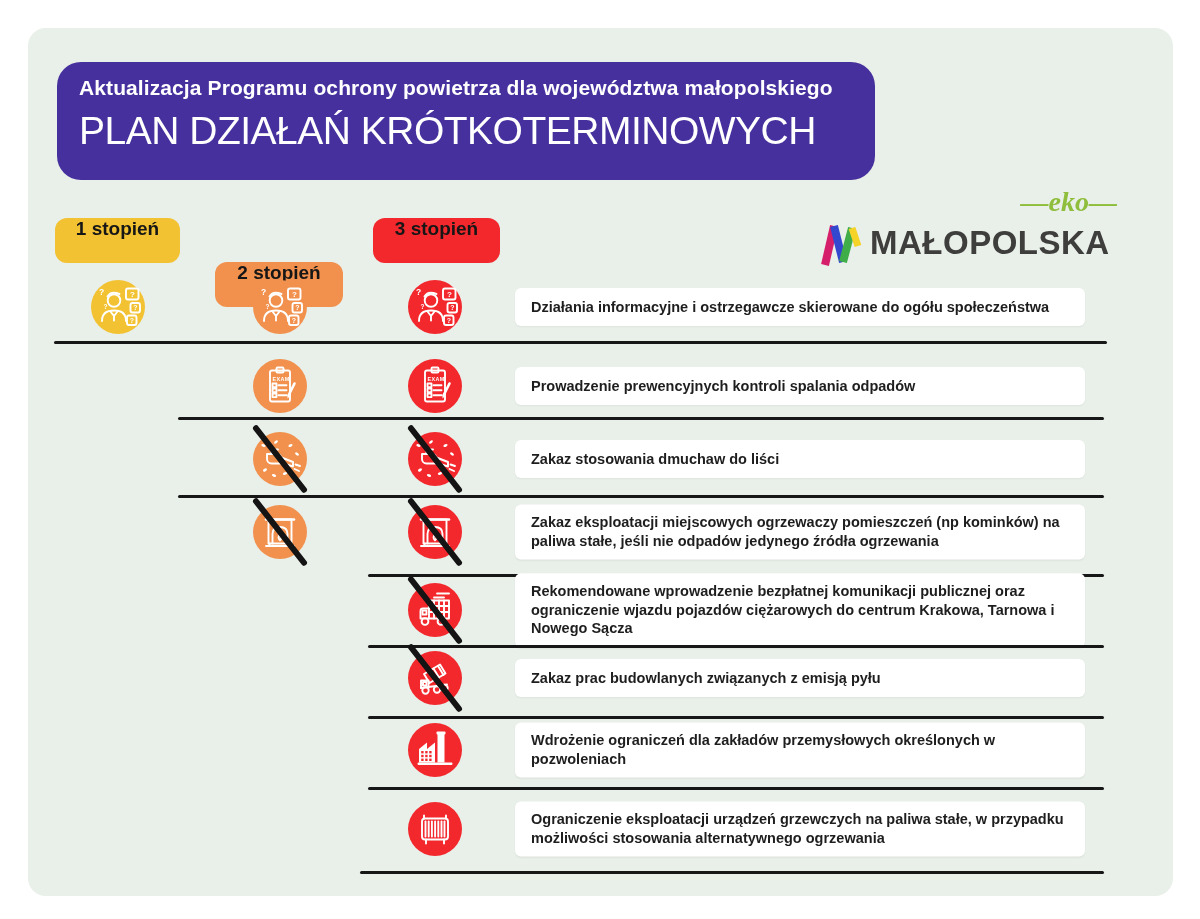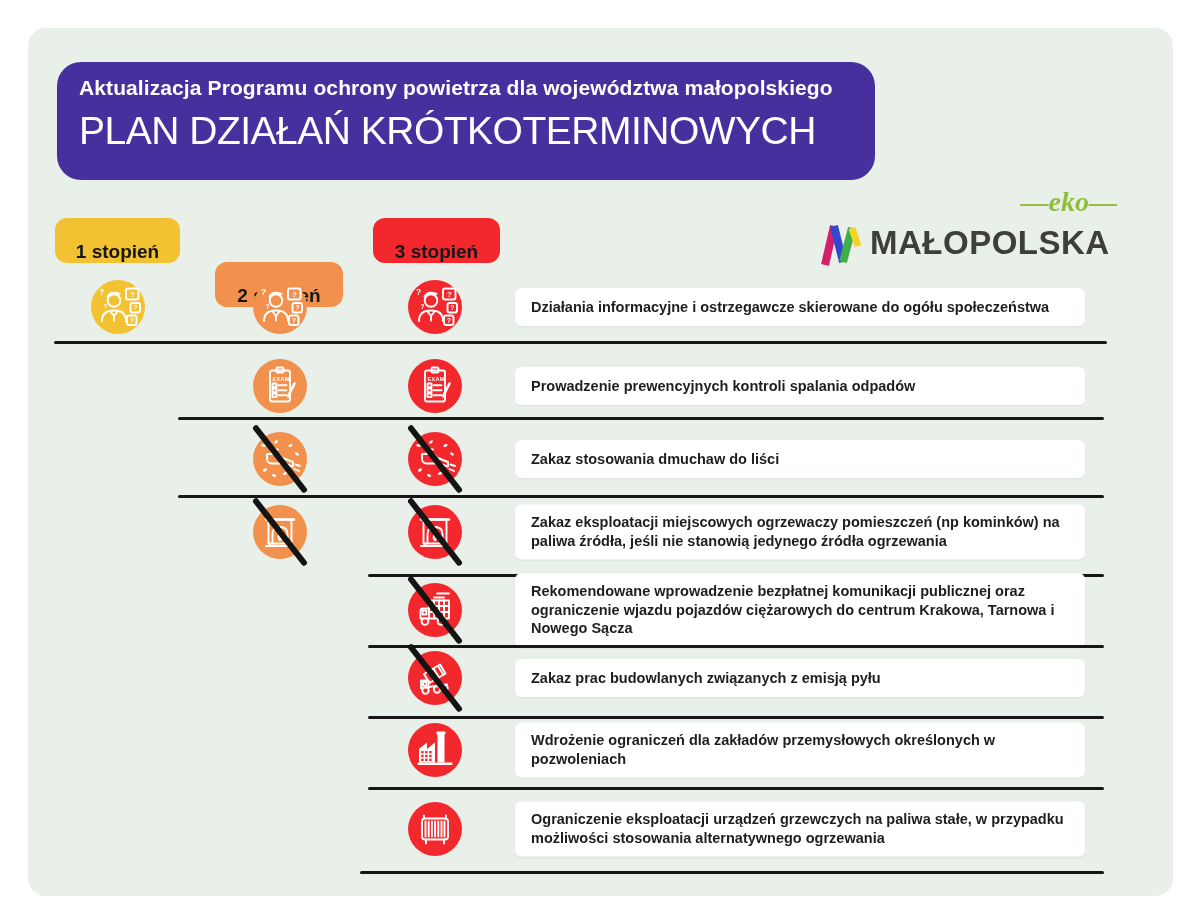--- a/index.html
+++ b/index.html
@@ -15,21 +15,21 @@
   .hdr{
     position:absolute;left:29px;top:34px;width:818px;height:118px;
     border-radius:24px;box-sizing:border-box;padding:14px 11px 0 22px;
     background:#46309e;color:#fff;
   }
   .hdr .sub{font-size:21px;font-weight:700;letter-spacing:.1px;}
   .hdr .ttl{font-size:39px;font-weight:400;letter-spacing:-.5px;margin-top:9px;white-space:nowrap;}
   
   .badge{
     position:absolute;top:190px;height:45px;border-radius:12px;
-    display:flex;align-items:flex-end;justify-content:center;
+    display:flex;align-items:flex-start;justify-content:center;
     font-size:19px;font-weight:700;color:#161616;
   }
   
   .eko{
     position:absolute;left:849px;top:158px;width:240px;text-align:right;
     font-family:"Liberation Serif", serif;font-style:italic;font-weight:700;
     font-size:28px;color:#8fbe3d;
   }
   .brand{
     position:absolute;left:842px;top:192px;height:46px;line-height:46px;
@@ -267,21 +267,21 @@
       </svg>
       <div class="slash"></div>
     </div>
   <div class="dot" style="left: 380px; top: 477px; background-color: rgb(243, 40, 45);">
       <svg viewBox="0 0 54 54">
         <use href="#sym-fireplace"></use>
       </svg>
       <div class="slash"></div>
     </div>
   <div class="box" style="top:504px;">
-      <span>Zakaz eksploatacji miejscowych ogrzewaczy pomieszczeń (np kominków) na paliwa źródła, jeśli nie stanowią jedynego źródła ogrzewania</span>
+      <span>Zakaz eksploatacji miejscowych ogrzewaczy pomieszczeń (np kominków) na paliwa stałe, jeśli nie odpadów jedynego źródła ogrzewania</span>
     </div>
   <div class="sep" style="top:546px;left:340px;width:736px;"></div>
 
   <div class="dot" style="left: 380px; top: 555px; background-color: rgb(243, 40, 45);">
       <svg viewBox="0 0 54 54">
         <use href="#sym-truck"></use>
       </svg>
       <div class="slash"></div>
     </div>
   <div class="box" style="top:582px;">

